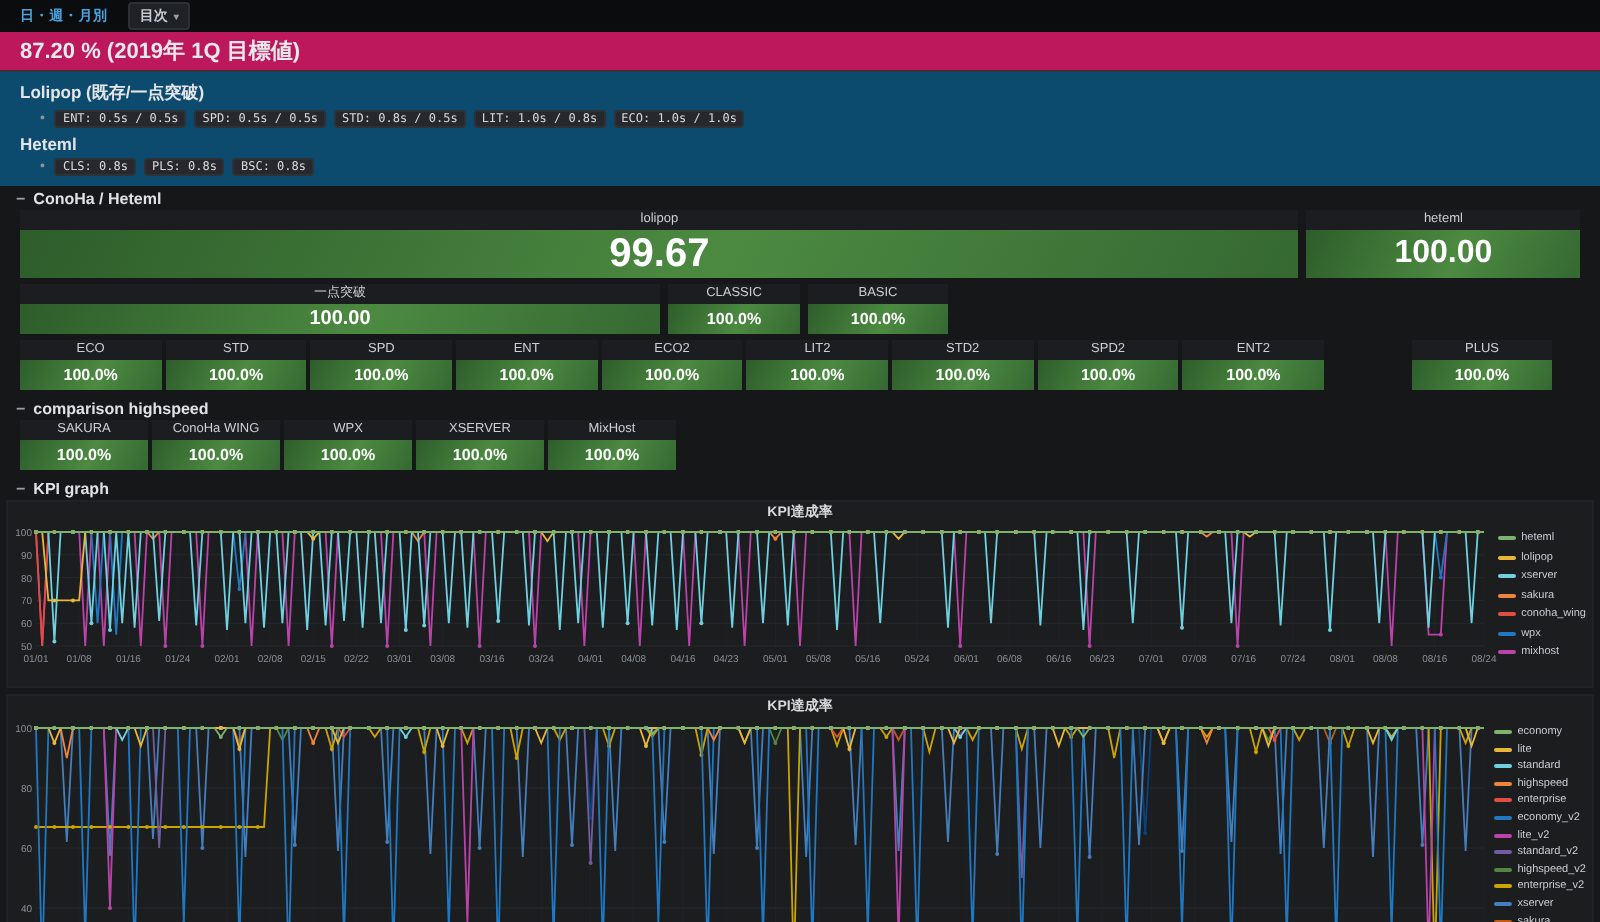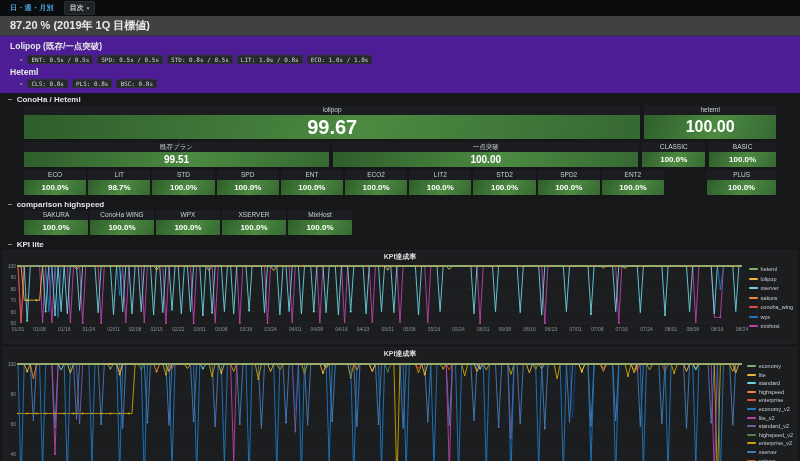--- a/index.html
+++ b/index.html
@@ -10,37 +10,37 @@
   
   .navbar { height:16px; background:#0b0c0e; display:flex; align-items:center; gap:10px; padding:0 10px; }
   .nav-link { color:#4aa3df; font-size:7px; font-weight:bold; cursor:pointer; letter-spacing:.3px; }
   .toc-btn { background:#1e2126; border:1px solid #2c2f35; border-radius:2px; color:#c7cbd1;
              font-size:7px; font-weight:bold; padding:1px 5px; display:flex; align-items:center; gap:3px; cursor:pointer;
              font-family:"Liberation Sans", sans-serif; }
   .caret { font-size:5px; color:#9aa0a8; }
 
   
   .title-row { height:20px; display:flex; align-items:center; padding:0 10px; font-size:11px; font-weight:bold;
-               color:#e6e8ea; border-bottom:1px solid #33353a; background:#404040; }
+               color:#e6e8ea; border-bottom:1px solid #33353a; background:#be185d; }
 
   
-  .notes { padding:3px 22px 2px 10px; background:#4c1d95; }
+  .notes { padding:3px 22px 2px 10px; background:#0c4a6e; }
   .note-h { font-size:8.5px; font-weight:bold; color:#e3e5e8; margin:2px 0 2px 0; }
   .note-li { margin:0 0 3px 10px; display:flex; align-items:center; flex-wrap:nowrap; }
   .bullet { color:#8e949c; font-size:7px; margin-right:5px; }
   .chip { background:#26282d; border:1px solid #2e3136; border-radius:2px; color:#d8d9da;
           font-family:"DejaVu Sans Mono", monospace; font-size:6px; padding:0px 3px; margin-right:4px; white-space:nowrap; }
 
   
   .section-h { height:12px; display:flex; align-items:center; gap:4px; padding:0 8px; font-size:8px;
                font-weight:bold; color:#e0e2e5; cursor:pointer; }
   .collapse-icon { color:#9aa0a8; font-size:8px; }
 
   
-  .row { display:flex; padding:0 24px; margin-bottom:3px; }
+  .row { display:flex; padding:0 10px; margin-bottom:3px; }
   .row1 { height:34px; gap:4px; }
   .row2 { height:25px; gap:4px; }
   .row3 { height:25px; }
   .row4 { height:25px; gap:2px; }
   .stat { display:flex; flex-direction:column; background:#1a1c1e; }
   .stat-title { height:10px; line-height:10px; font-size:6.5px; text-align:center; color:#ccd0d6;
                 background:#1b1d20; white-space:nowrap; overflow:hidden; }
   .stat-value { flex:1; display:flex; align-items:center; justify-content:center; font-weight:bold; color:#fff;
                 background:linear-gradient(115deg,#2e5d2b 0%,#4c8a41 55%,#356832 100%); }
   .v-xl { font-size:20px; } .v-lg { font-size:16px; } .v-md { font-size:10px; } .v-sm { font-size:8px; }
@@ -102,45 +102,37 @@
         <div class="stat-title">lolipop</div>
         <div class="stat-value v-xl">99.67</div>
       </div>
       <div class="stat" style="width: 138px;">
         <div class="stat-title">heteml</div>
         <div class="stat-value v-lg">100.00</div>
       </div>
     </div>
   <div class="row row2" id="row2">
       <div class="stat" style="width: 320px;">
-        <div class="stat-title">既存プラン</div>
-        <div class="stat-value v-md">99.51</div>
-      </div>
-      <div class="stat" style="width: 320px;">
         <div class="stat-title">一点突破</div>
         <div class="stat-value v-md">100.00</div>
       </div>
       <div class="stat" style="width: 66px;">
         <div class="stat-title">CLASSIC</div>
         <div class="stat-value v-sm">100.0%</div>
       </div>
       <div class="stat" style="width: 70px;">
         <div class="stat-title">BASIC</div>
         <div class="stat-value v-sm">100.0%</div>
       </div>
     </div>
   <div class="row row3" id="row3">
       <div class="row3-group">
         <div class="stat">
           <div class="stat-title">ECO</div>
           <div class="stat-value v-sm">100.0%</div>
-        </div>
-        <div class="stat">
-          <div class="stat-title">LIT</div>
-          <div class="stat-value v-sm">98.7%</div>
         </div>
         <div class="stat">
           <div class="stat-title">STD</div>
           <div class="stat-value v-sm">100.0%</div>
         </div>
         <div class="stat">
           <div class="stat-title">SPD</div>
           <div class="stat-value v-sm">100.0%</div>
         </div>
         <div class="stat">
@@ -198,21 +190,21 @@
         <div class="stat-value v-sm">100.0%</div>
       </div>
       <div class="stat" style="width: 64px;">
         <div class="stat-title">MixHost</div>
         <div class="stat-value v-sm">100.0%</div>
       </div>
     </div>
 
   <div class="section-h">
     <span class="collapse-icon">−</span>
-    <span>KPI lite</span>
+    <span>KPI graph</span>
   </div>
 
   <div class="chart-panel" id="chart1" style="height:94px;">
     <div class="chart-title">KPI達成率</div>
   <svg width="745" height="94" viewBox="0 0 745 94" class="chart-svg">
         <line x1="14" y1="15" x2="14" y2="72" stroke="#202227" stroke-width="0.5"></line>
         <text x="14" y="80" text-anchor="middle" font-size="5" fill="#8b9096">01/01</text>
         <line x1="35.56595744680851" y1="15" x2="35.56595744680851" y2="72" stroke="#202227" stroke-width="0.5"></line>
         <text x="35.56595744680851" y="80" text-anchor="middle" font-size="5" fill="#8b9096">01/08</text>
         <line x1="60.212765957446805" y1="15" x2="60.212765957446805" y2="72" stroke="#202227" stroke-width="0.5"></line>

